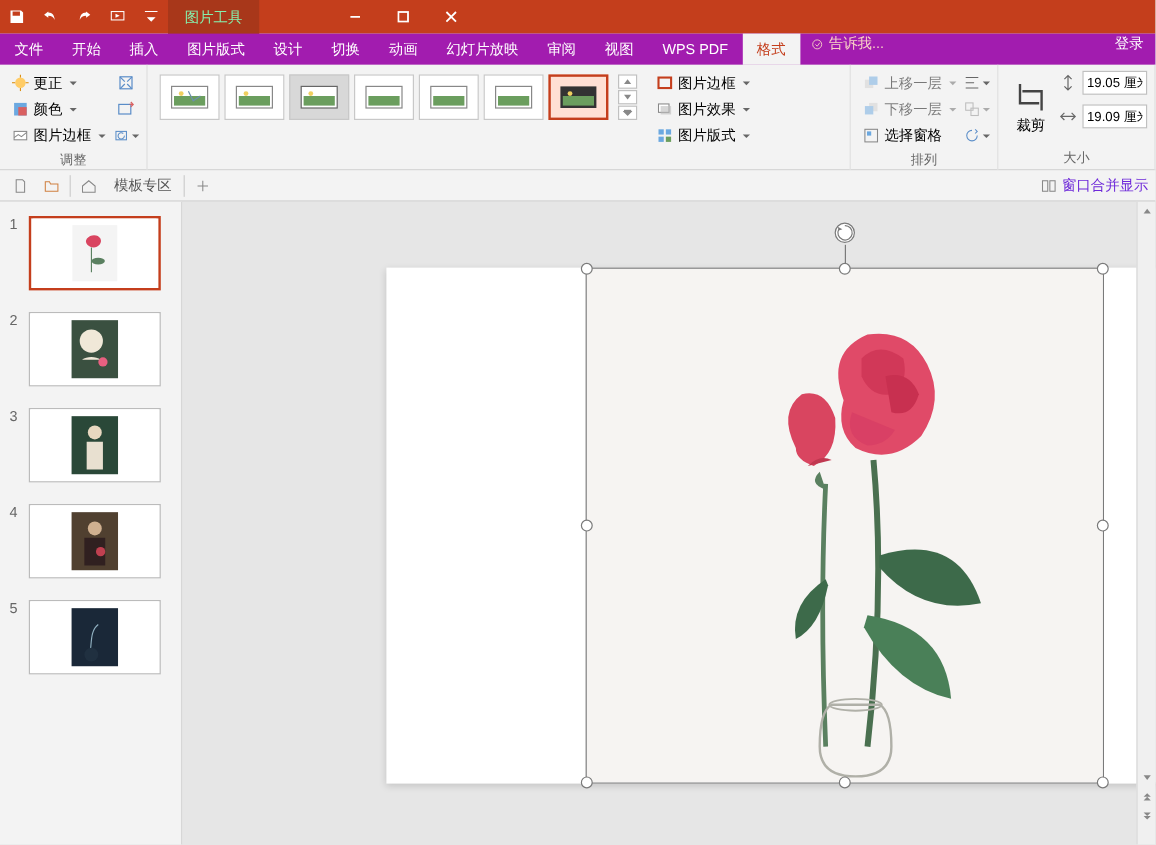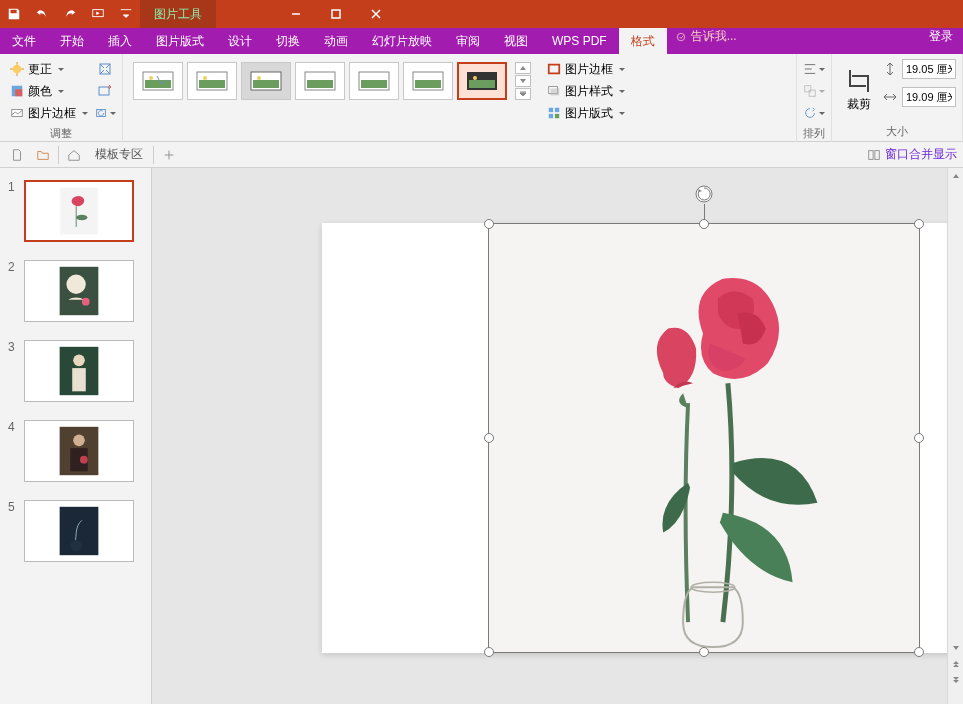--- a/index.html
+++ b/index.html
@@ -266,39 +266,64 @@
               <rect x="2" y="3" width="12" height="10" fill="none" stroke="#c43e1c" stroke-width="2"></rect>
             </svg>
             <span>图片边框</span>
             <span class="caret"></span>
           </div>
         <div class="small-row">
             <svg viewBox="0 0 16 16">
               <rect x="2" y="3" width="10" height="8" fill="#fff" stroke="#888"></rect>
               <rect x="4" y="5" width="10" height="8" fill="#bbb" opacity="0.6"></rect>
             </svg>
-            <span>图片样式</span>
+            <span>图片效果</span>
             <span class="caret"></span>
           </div>
         <div class="small-row">
             <svg viewBox="0 0 16 16">
               <rect x="2" y="2" width="5" height="5" fill="#6ba8e0"></rect>
               <rect x="9" y="2" width="5" height="5" fill="#6ba8e0"></rect>
               <rect x="2" y="9" width="5" height="5" fill="#6ba8e0"></rect>
               <rect x="9" y="9" width="5" height="5" fill="#6b9e5e"></rect>
             </svg>
             <span>图片版式</span>
             <span class="caret"></span>
           </div>
       </div>
     </div>
   </div>
 
   <div class="ribbon-group">
     <div class="group-content">
+      <div class="small-stack">
+        <div class="small-row" style="opacity:0.5">
+            <svg viewBox="0 0 16 16">
+              <rect x="2" y="5" width="8" height="8" fill="#d0d0d0"></rect>
+              <rect x="6" y="2" width="8" height="8" fill="#6ba8e0"></rect>
+            </svg>
+            <span>上移一层</span>
+            <span class="caret"></span>
+          </div>
+        <div class="small-row" style="opacity:0.5">
+            <svg viewBox="0 0 16 16">
+              <rect x="6" y="2" width="8" height="8" fill="#d0d0d0"></rect>
+              <rect x="2" y="5" width="8" height="8" fill="#6ba8e0"></rect>
+            </svg>
+            <span>下移一层</span>
+            <span class="caret"></span>
+          </div>
+        <div class="small-row">
+            <svg viewBox="0 0 16 16">
+              <rect x="2" y="2" width="12" height="12" fill="none" stroke="#888"></rect>
+              <rect x="4" y="4" width="4" height="4" fill="#6ba8e0"></rect>
+            </svg>
+            <span>选择窗格</span>
+          </div>
+      </div>
       <div class="small-stack">
         <div class="small-icon-btn">
             <svg viewBox="0 0 16 16">
               <path d="M2 3h12M2 8h8M2 13h12" stroke="#666"></path>
             </svg>
             <span class="caret"></span>
           </div>
         <div class="small-icon-btn" style="opacity:0.5">
             <svg viewBox="0 0 16 16">
               <rect x="2" y="2" width="7" height="7" fill="none" stroke="#888"></rect>

